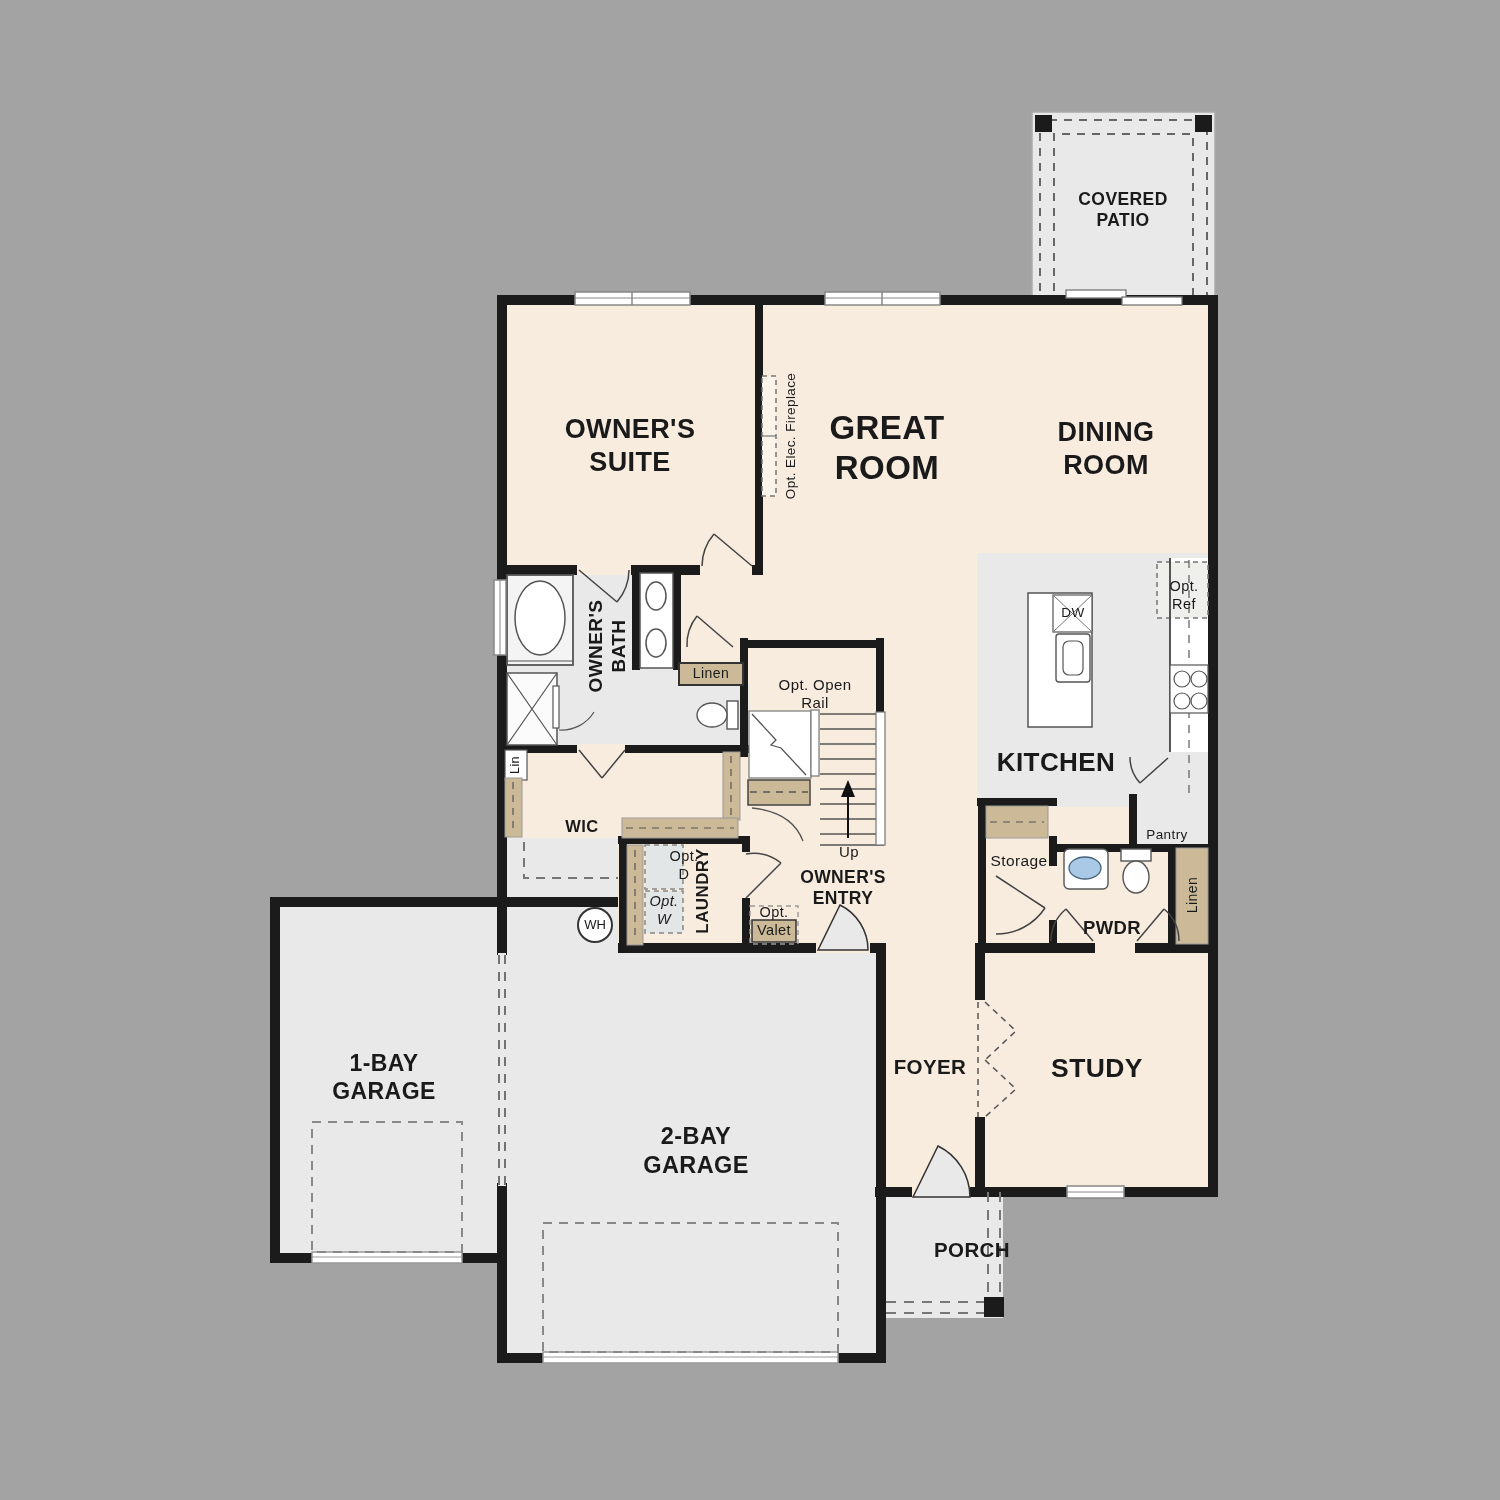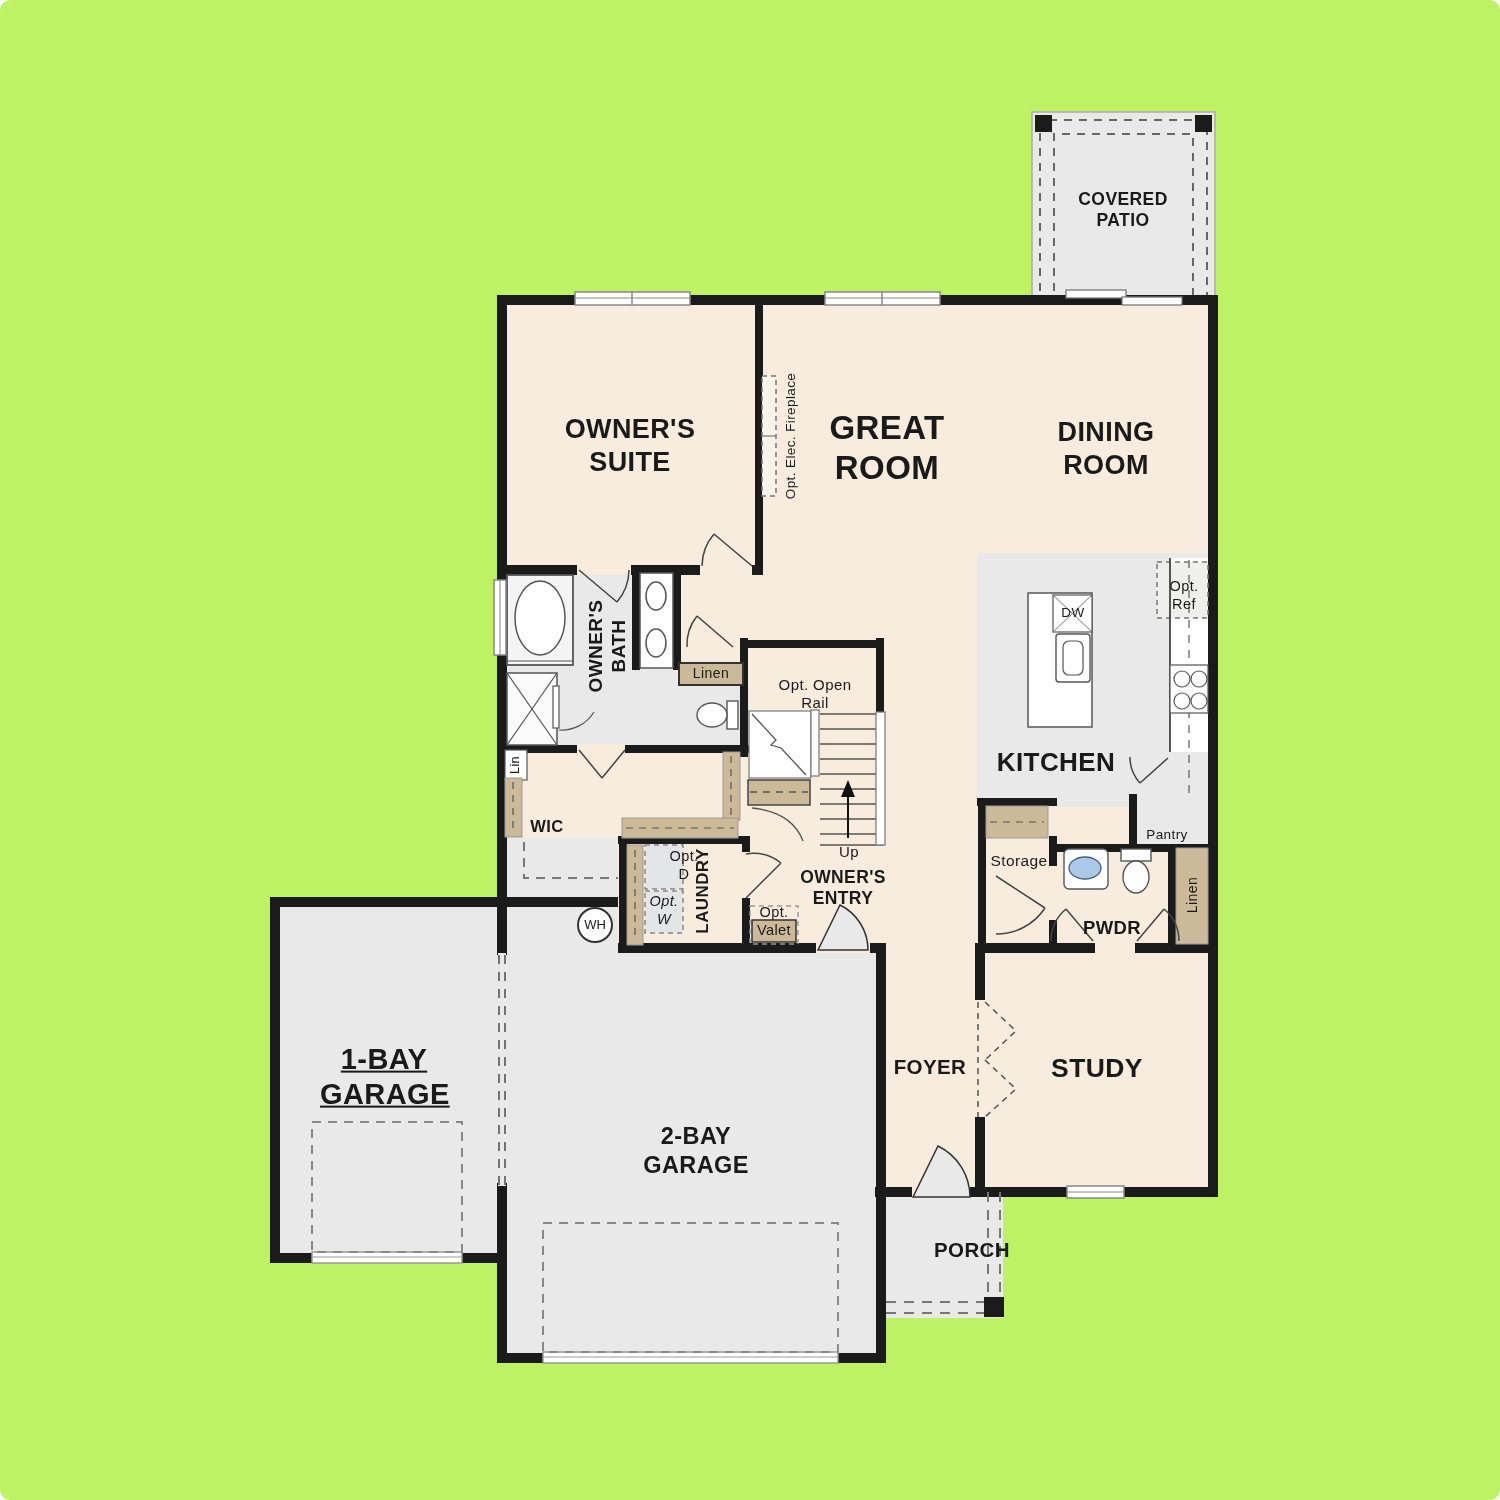--- a/index.html
+++ b/index.html
@@ -1,17 +1,17 @@
 <!DOCTYPE html>
 <html><head>
 <meta charset="utf-8">
 <style>
   html,body{margin:0;padding:0;background:#fff;}
-  #plan{position:relative;width:1500px;height:1500px;background:#bef264;overflow:hidden;
-        font-family:"Liberation Sans","DejaVu Sans",sans-serif;border-radius:10px;}
+  #plan{position:relative;width:1500px;height:1500px;background:#a3a3a3;overflow:hidden;
+        font-family:"Liberation Sans","DejaVu Sans",sans-serif;}
   #plan svg{position:absolute;left:0;top:0;}
   .lbl{position:absolute;transform:translate(-50%,-50%);text-align:center;color:#1a1a1a;
        line-height:1.22;letter-spacing:.4px;white-space:normal;}
   .b{font-weight:bold;}
   .v{transform:translate(-50%,-50%) rotate(-90deg);white-space:nowrap;}
   .v.wrap{white-space:normal;}
 </style>
 </head>
 <body>
 
@@ -192,28 +192,28 @@
     <rect x="1122" y="297" width="60" height="8" fill="#ffffff" stroke="#777" stroke-width="1.3"></rect>
   </g>
 </svg>
 
 <div class="lbl b" style="left:1123px;top:210px;width:120px;font-size:17.5px;">COVERED PATIO</div>
 <div class="lbl b" style="left:630px;top:446px;width:170px;font-size:27px;">OWNER'S SUITE</div>
 <div class="lbl b" style="left:887px;top:448px;width:150px;font-size:33px;">GREAT ROOM</div>
 <div class="lbl b" style="left:1106px;top:449px;width:150px;font-size:27px;">DINING ROOM</div>
 <div class="lbl b" style="left:1056px;top:763px;width:220px;font-size:26px;">KITCHEN</div>
 <div class="lbl b v wrap" style="left:607px;top:646px;width:120px;font-size:19px;">OWNER'S BATH</div>
-<div class="lbl b" style="left:547px;top:826px;width:80px;font-size:16.5px;">WIC</div>
+<div class="lbl b" style="left:582px;top:826px;width:80px;font-size:16.5px;">WIC</div>
 <div class="lbl b v" style="left:703px;top:891px;font-size:17px;">LAUNDRY</div>
 <div class="lbl b" style="left:843px;top:888px;width:115px;font-size:17.5px;">OWNER'S ENTRY</div>
 <div class="lbl b" style="left:1112px;top:928px;width:90px;font-size:18.5px;">PWDR</div>
 <div class="lbl b" style="left:930px;top:1066px;width:120px;font-size:20.5px;">FOYER</div>
 <div class="lbl b" style="left:1097px;top:1068px;width:150px;font-size:26.5px;">STUDY</div>
 <div class="lbl b" style="left:972px;top:1249px;width:120px;font-size:20.5px;">PORCH</div>
-<div class="lbl b" style="left:384px;top:1077px;width:128px;font-size:29px;text-decoration:underline;">1-BAY GARAGE</div>
+<div class="lbl b" style="left:384px;top:1077px;width:128px;font-size:23px;">1-BAY GARAGE</div>
 <div class="lbl b" style="left:696px;top:1151px;width:142px;font-size:23.5px;">2-BAY GARAGE</div>
 
 <div class="lbl v" style="left:791px;top:436px;font-size:13.5px;">Opt. Elec. Fireplace</div>
 <div class="lbl" style="left:815px;top:694px;width:95px;font-size:15px;">Opt. Open Rail</div>
 <div class="lbl" style="left:849px;top:852px;font-size:15px;">Up</div>
 <div class="lbl" style="left:711px;top:674px;font-size:14px;">Linen</div>
 <div class="lbl v" style="left:516px;top:765px;font-size:12.5px;">Lin</div>
 <div class="lbl" style="left:664px;top:866px;width:38px;font-size:14.5px;padding-left:40px;">Opt. D</div>
 <div class="lbl" style="left:664px;top:911px;width:38px;font-size:14.5px;font-style:italic;">Opt. W</div>
 <div class="lbl" style="left:595px;top:925px;font-size:13px;letter-spacing:0;">WH</div>

